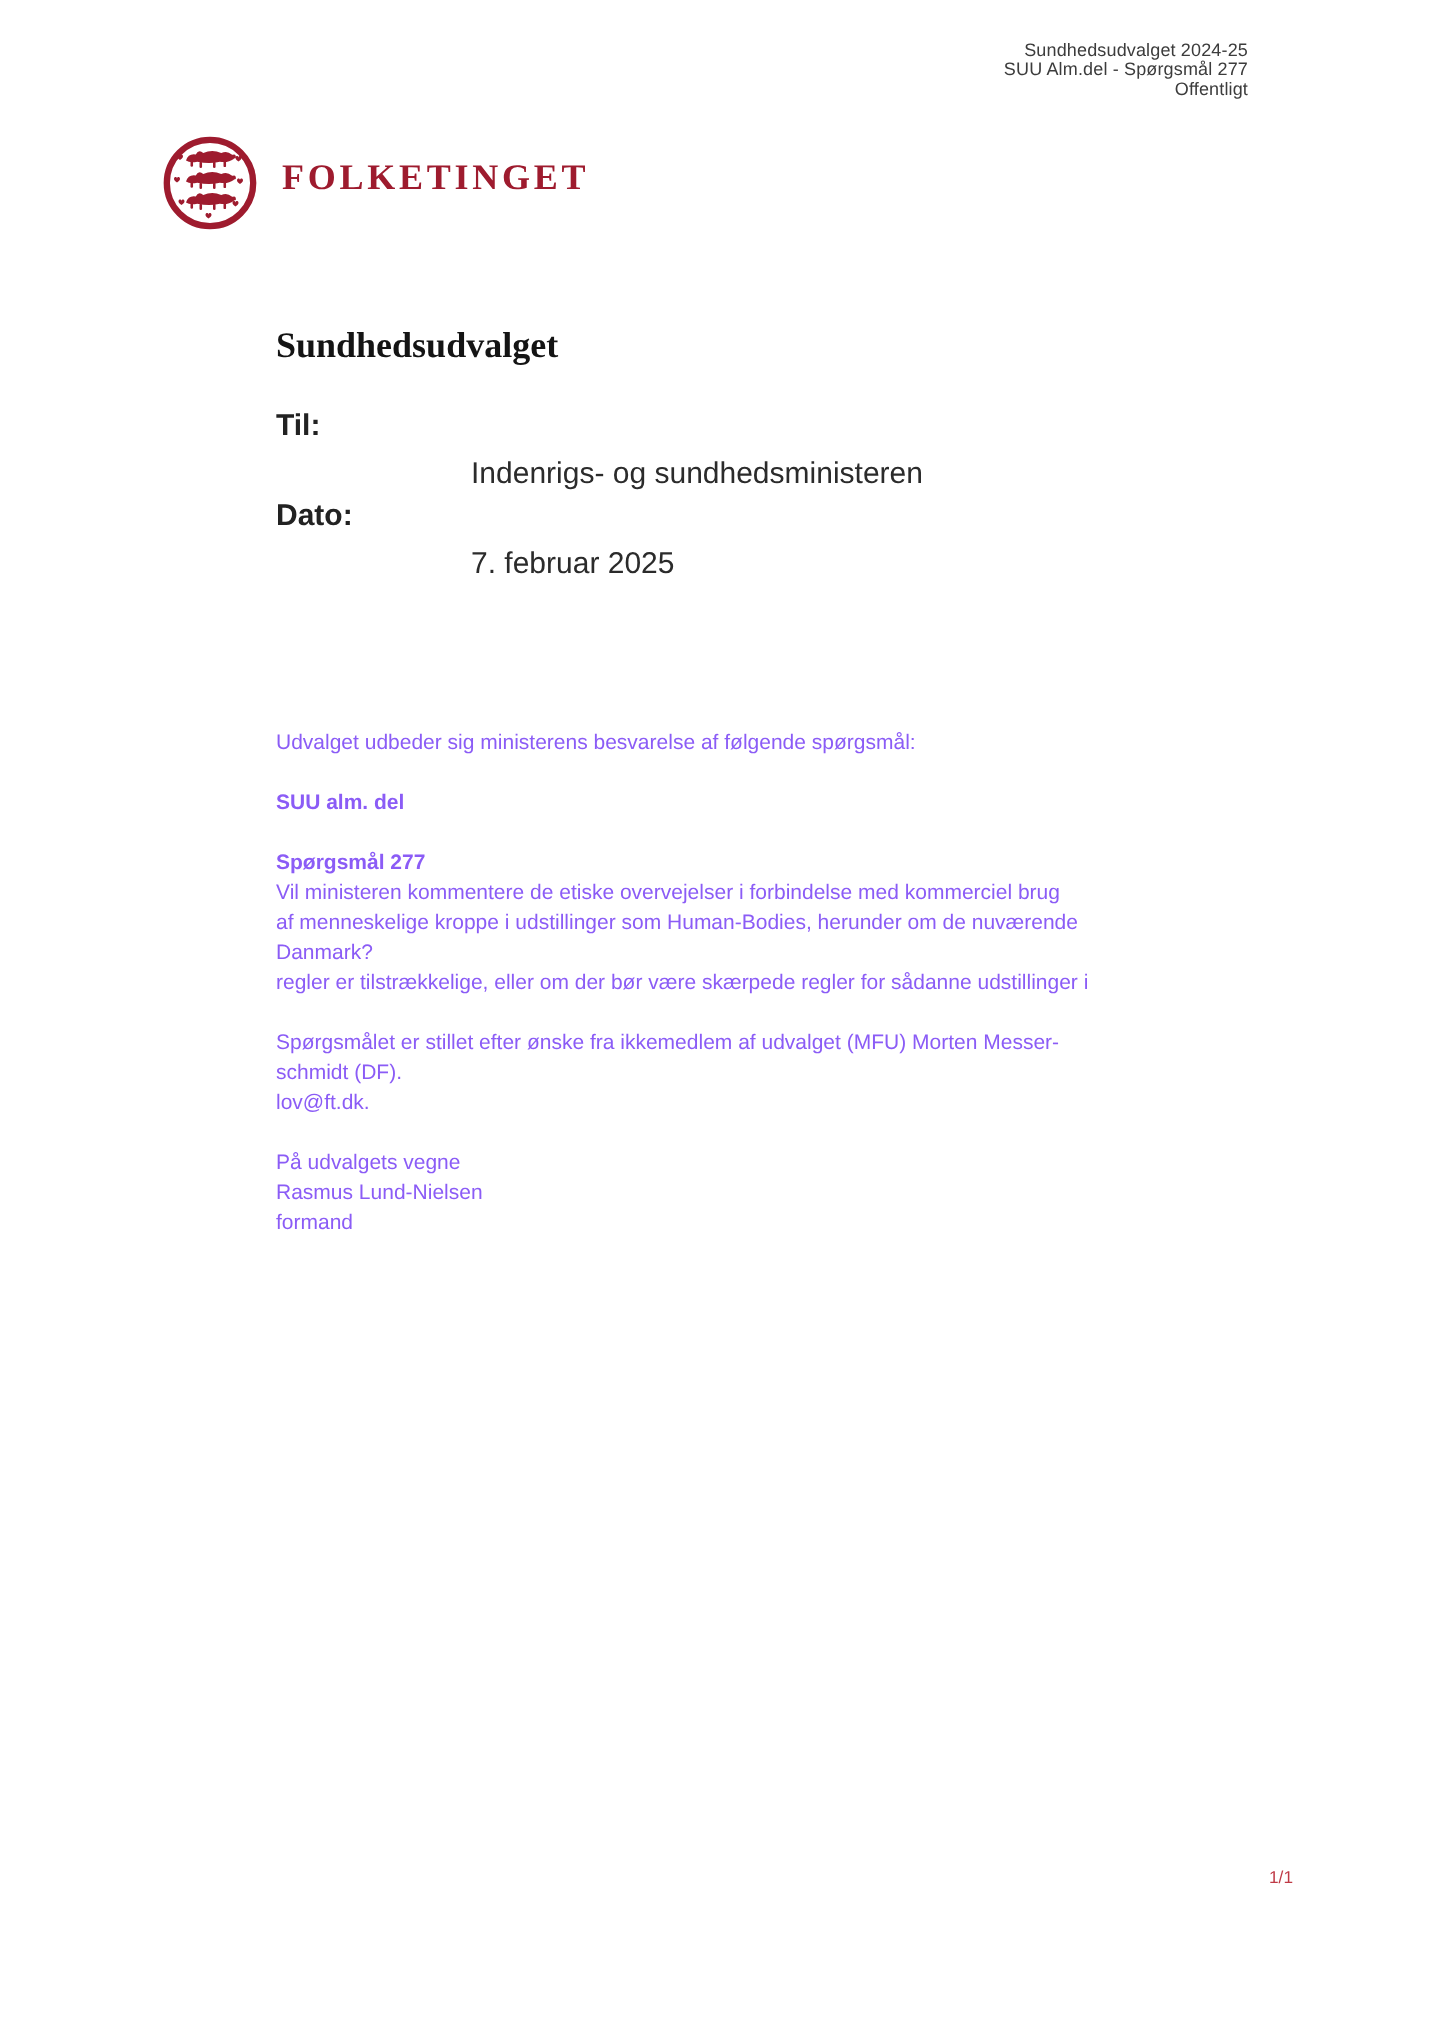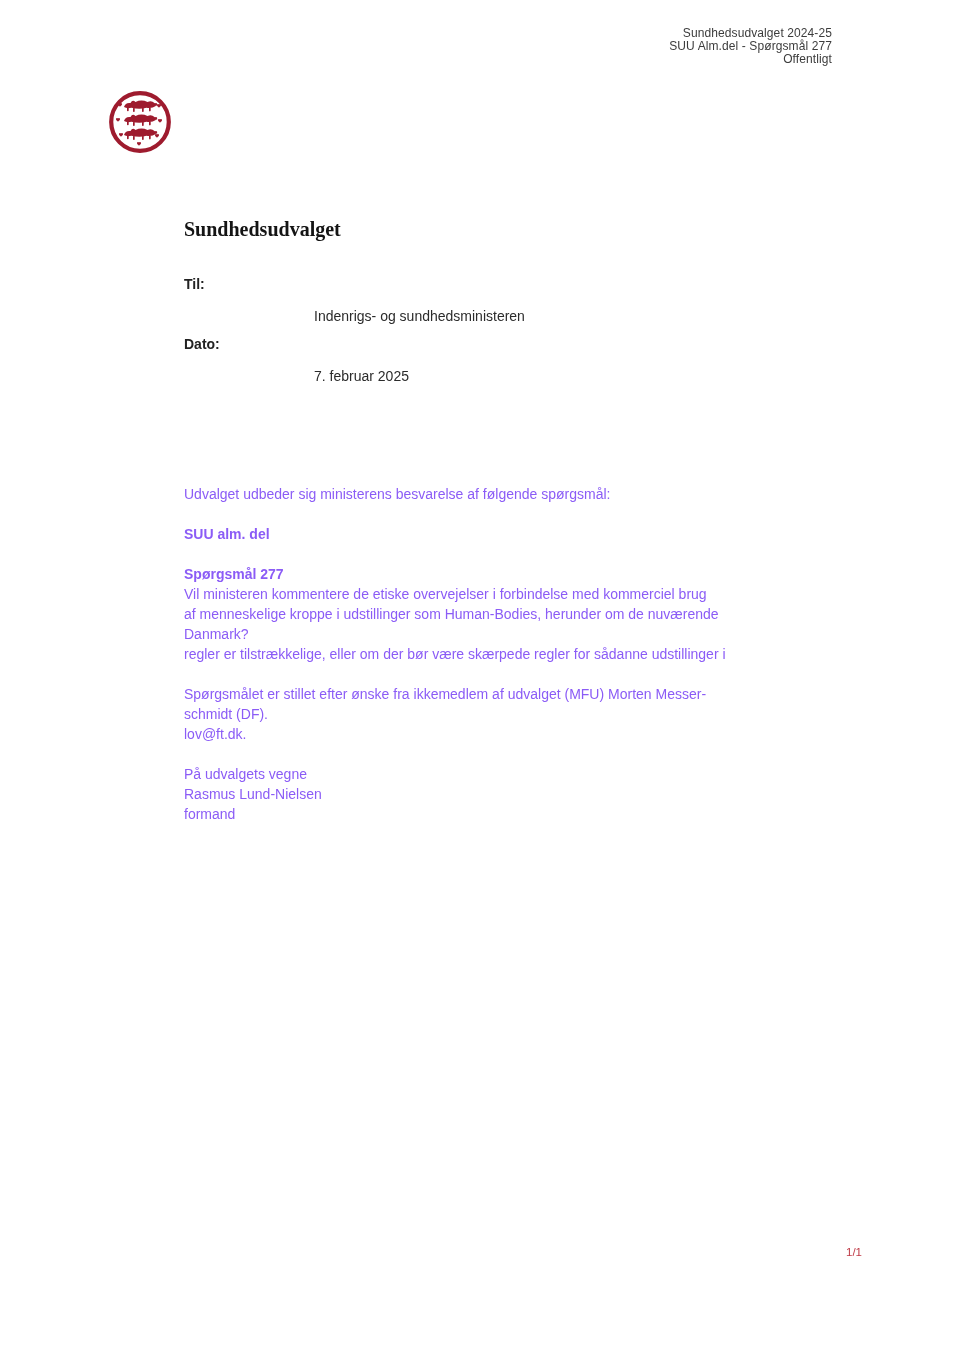--- a/index.html
+++ b/index.html
@@ -53,31 +53,31 @@
     top: -3px;
   }
 
   
   .committee-title {
     position: absolute;
     left: 184px;
     top: 218px;
     font-family: "Liberation Serif", "DejaVu Serif", serif;
     font-weight: 700;
-    font-size: 20px;
+    font-size: 24px;
     color: #141414;
   }
 
   
   .meta {
     position: absolute;
     left: 184px;
     top: 277px;
     width: 620px;
-    font-size: 14px;
+    font-size: 20px;
   }
   .meta-row {
     display: flex;
     margin-bottom: 13px;
     line-height: 15px;
   }
   .meta-label {
     width: 130px;
     font-weight: 700;
     color: #222222;
@@ -150,20 +150,21 @@
       <use href="#lion" x="14" y="24"></use>
       <use href="#lion" x="14" y="38"></use>
       <use href="#hrt" x="10" y="13"></use>
       <use href="#hrt" x="49" y="14"></use>
       <use href="#hrt" x="8" y="28"></use>
       <use href="#hrt" x="50" y="29"></use>
       <use href="#hrt" x="11" y="43"></use>
       <use href="#hrt" x="47" y="44"></use>
       <use href="#hrt" x="29" y="52"></use>
     </svg>
+    <div class="wordmark">FOLKETINGET</div>
   </div>
 
   <div class="committee-title">Sundhedsudvalget</div>
 
   <div class="meta">
     <div class="meta-row">
       <span class="meta-label">Til:</span>
       <span class="meta-value">Indenrigs- og sundhedsministeren</span>
     </div>
     <div class="meta-row">

